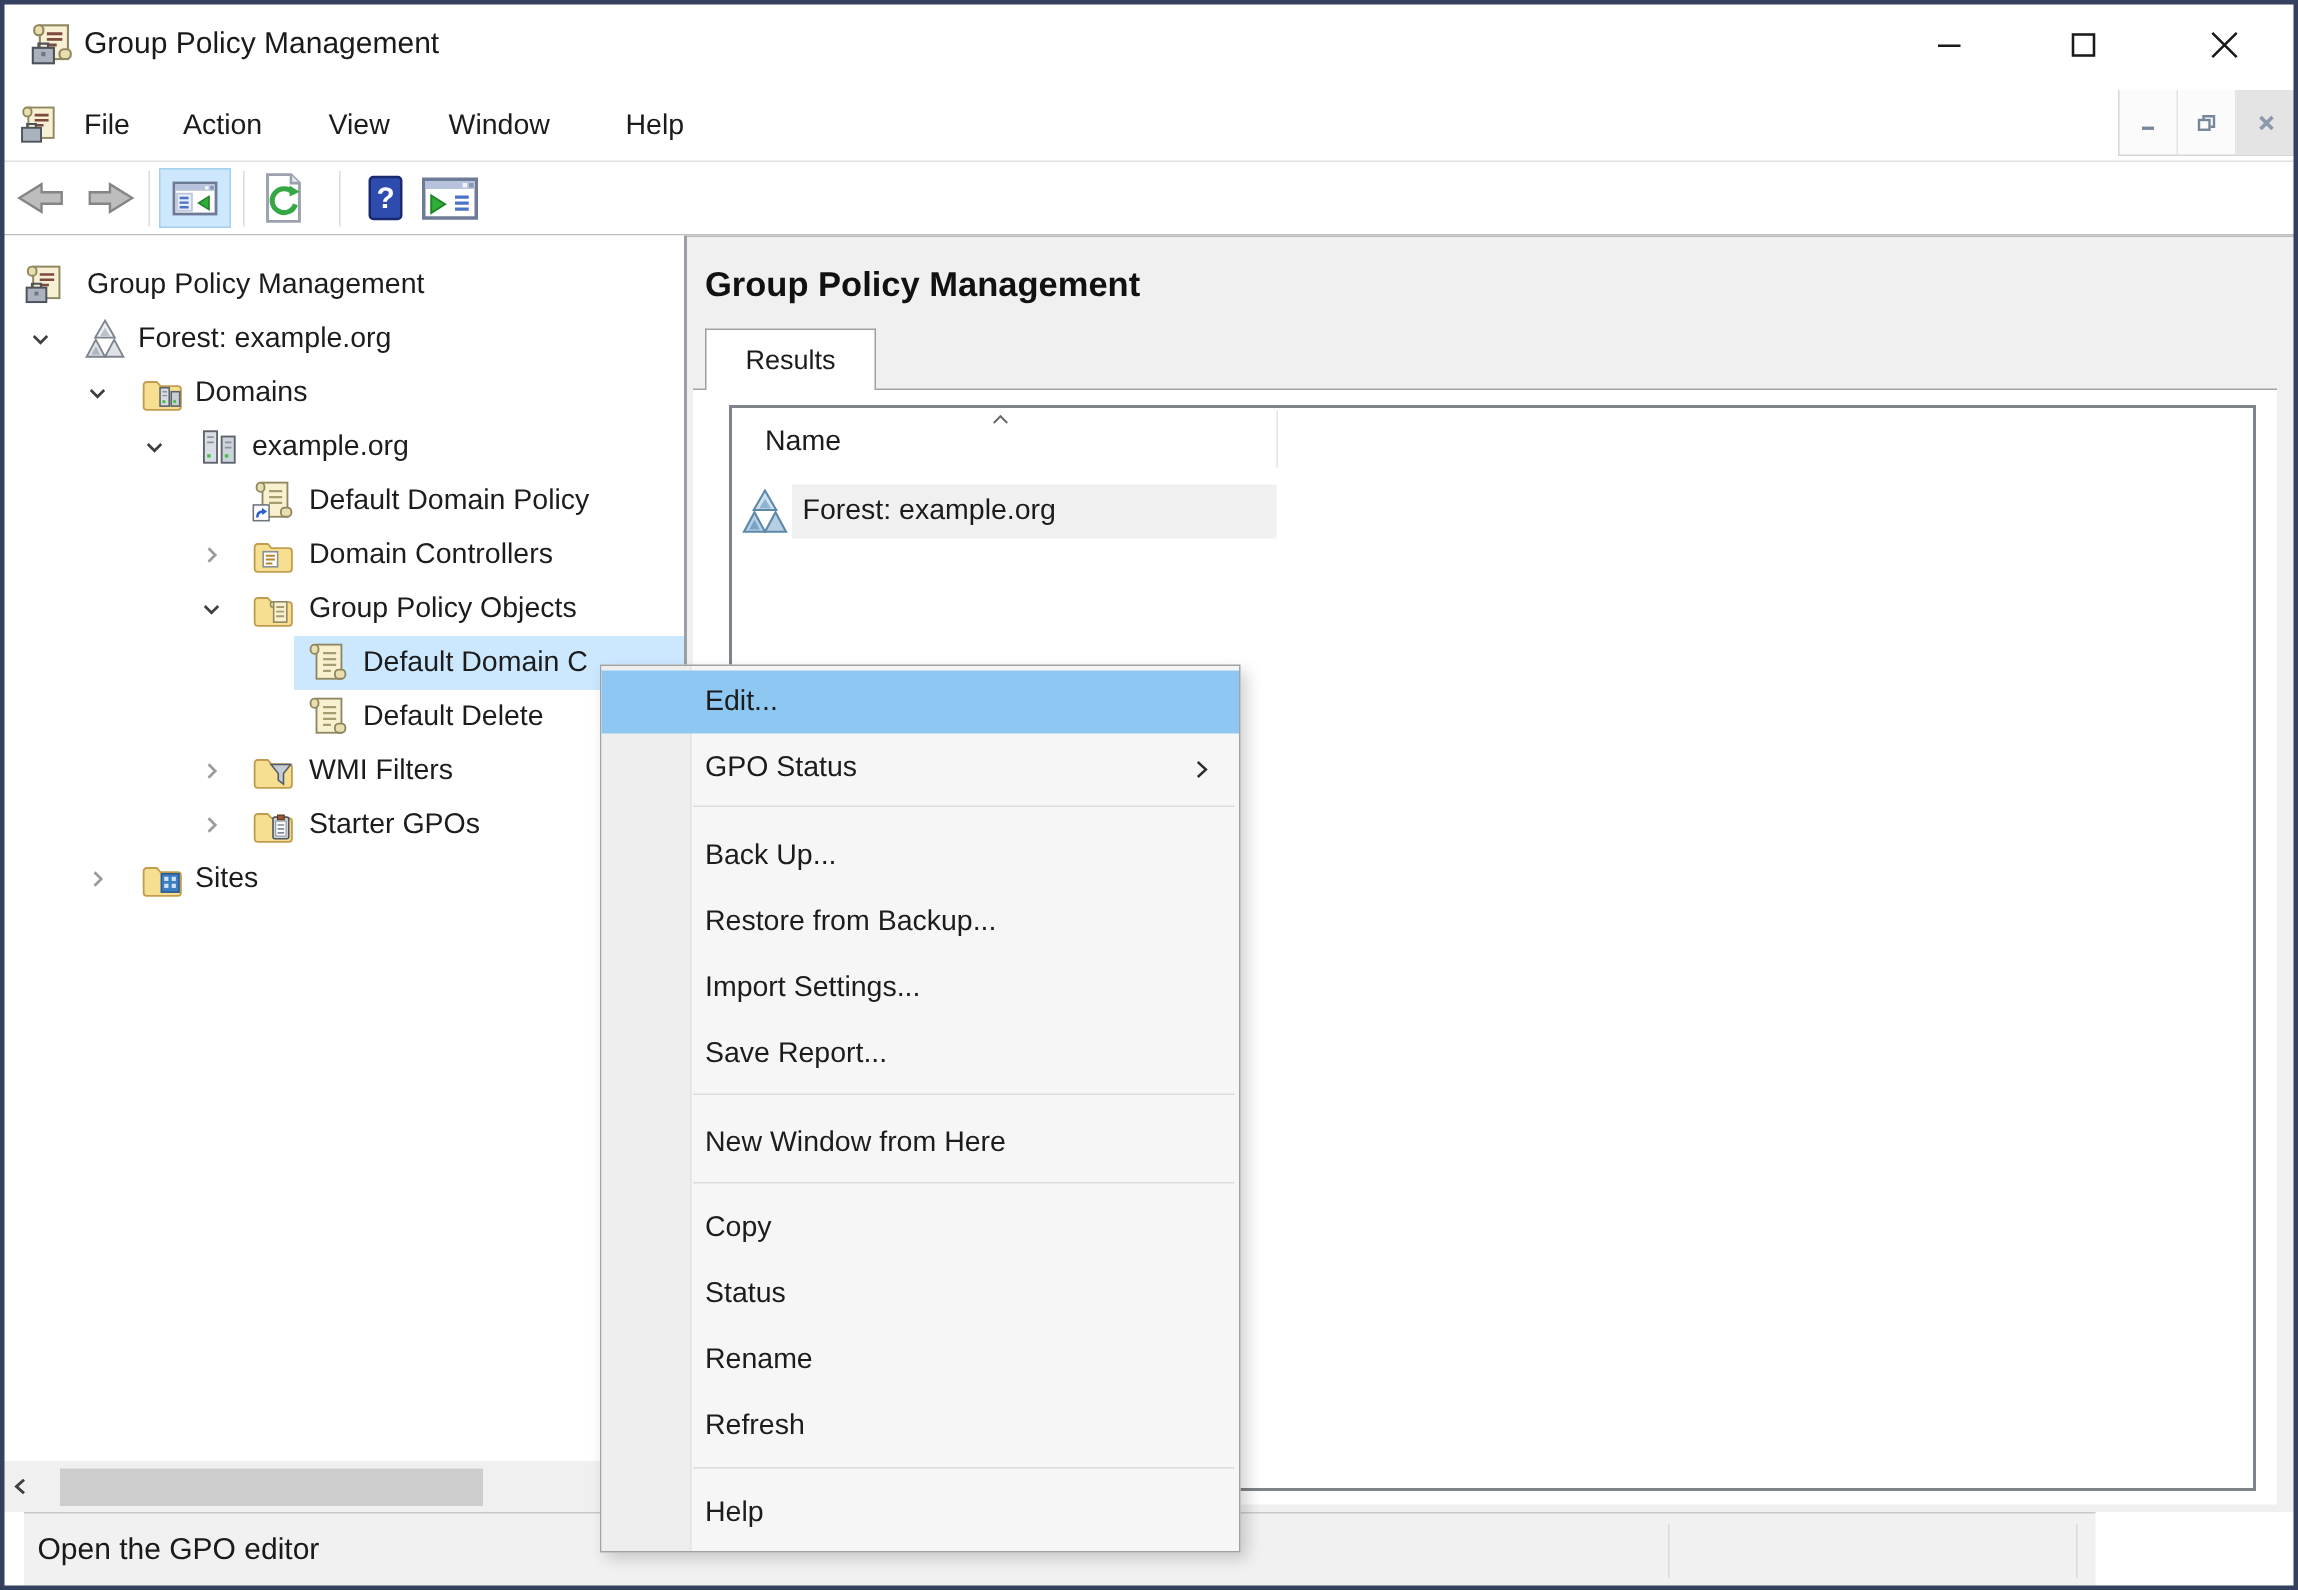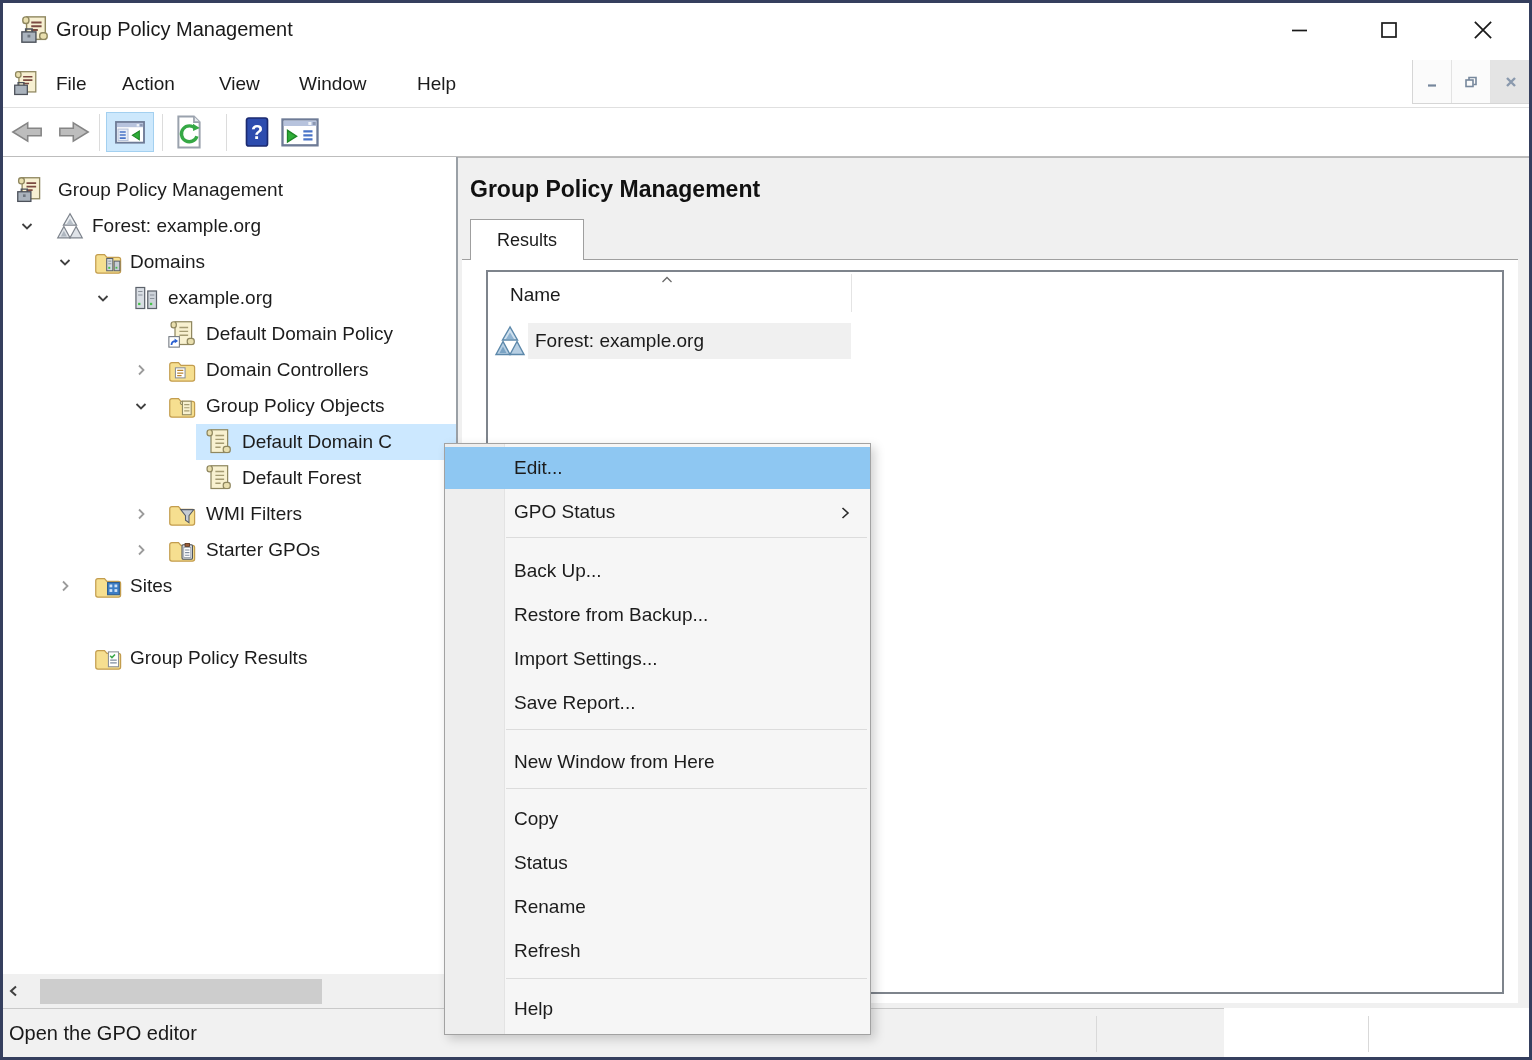--- a/index.html
+++ b/index.html
@@ -47,26 +47,26 @@
   .listbox { position: absolute; left: 24px; top: 10px; width: 1018px; height: 724px; background: #ffffff; border: 2px solid #7e848c; }
   .lb-colhead { position: absolute; left: 22px; top: 12px; font-size: 19px; color: #1b1b1b; }
   .lb-caret { position: absolute; left: 172px; top: 2px; width: 14px; height: 11px; }
   .lb-coldiv { position: absolute; left: 363px; top: 2px; width: 1px; height: 38px; background: #e4e4e4; }
   .lb-row { position: absolute; left: 0; top: 50px; width: 1014px; height: 38px; }
   .lb-row .row-hl { position: absolute; left: 40px; top: 1px; width: 323px; height: 36px; background: #f0f0f0; }
   .lb-row .ricon { position: absolute; left: 6px; top: 3px; width: 32px; height: 32px; }
   .lb-row .rlabel { position: absolute; left: 47px; top: 0; height: 38px; line-height: 38px; font-size: 19px; color: #1b1b1b; }
 
   
-  .statusbar { position: absolute; left: 0; top: 1008px; width: 1224px; height: 49px; background: #f1f1f1; border-top: 1px solid #c9c9c9; z-index: 3; }
+  .statusbar { position: absolute; left: 16px; top: 1008px; width: 1381px; height: 49px; background: #f1f1f1; border-top: 1px solid #c9c9c9; z-index: 3; }
   .statusbar .sb-text { position: absolute; left: 9px; top: 0; height: 48px; line-height: 48px; font-size: 20px; color: #1a1a1a; }
   .sb-sep { position: absolute; top: 7px; width: 1px; height: 36px; background: #d9d9d9; }
 
   
-  .context-menu { position: absolute; left: 400px; top: 443px; width: 427px; height: 592px; background: #f6f6f6; border: 1px solid #a2a2a2; box-shadow: 4px 4px 10px rgba(0,0,0,0.18); z-index: 100; margin-left: 44px; }
+  .context-menu { position: absolute; left: 400px; top: 443px; width: 427px; height: 592px; background: #f6f6f6; border: 1px solid #a2a2a2; box-shadow: 4px 4px 10px rgba(0,0,0,0.18); z-index: 100; }
   .cm-gutter { position: absolute; left: 0; top: 0; bottom: 0; width: 60px; background: #eeeeee; border-right: 1px solid #e3e3e3; }
   .cm-item { position: absolute; left: 0; right: 0; height: 44px; line-height: 44px; font-size: 19px; color: #1c1c1c; padding-left: 69px; white-space: nowrap; }
   .cm-item.hl { background: #8ec7f2; }
   .cm-sep { position: absolute; left: 61px; right: 3px; height: 1px; background: #dcdcdc; }
   .cm-arrow { position: absolute; right: 16px; top: 13px; width: 18px; height: 18px; }
 </style>
 </head>
 <body>
 
 <div class="window">
@@ -326,21 +326,21 @@
 
     <div class="tree-row" style="top:303px">
       <span class="ticon" style="left:202px">
         <svg viewBox="0 0 32 32">
           <rect x="8" y="2" width="19" height="26" fill="#f8f1d0" stroke="#8f875f" stroke-width="1.4"></rect>
           <rect x="3.5" y="2" width="6" height="7" rx="3" fill="#e9dfae" stroke="#8f875f" stroke-width="1.4"></rect>
           <rect x="22" y="21" width="8" height="7" rx="3" fill="#e9dfae" stroke="#8f875f" stroke-width="1.4"></rect>
           <path d="M13 8.5h10M13 13h10M13 17.5h10M13 22h6" stroke="#a59c72" stroke-width="1.7" fill="none"></path>
         </svg>
       </span>
-      <span class="tlabel" style="left:240px">Default Forest</span>
+      <span class="tlabel" style="left:240px">Default Delete</span>
     </div>
 
     <div class="tree-row" style="top:339px">
       <span class="chev" style="left:130px">
         <svg viewBox="0 0 18 18">
             <path d="M7 4.5 L11.5 9 L7 13.5" stroke="#9b9b9b" stroke-width="1.8" fill="none"></path>
           </svg>
       </span>
       <span class="ticon" style="left:166px">
         <svg viewBox="0 0 32 32">
@@ -382,31 +382,20 @@
           <rect x="17.7" y="14.3" width="3.2" height="3.2" fill="#cfe2f6"></rect>
           <rect x="23.4" y="14.3" width="3.2" height="3.2" fill="#cfe2f6"></rect>
           <rect x="17.7" y="19.6" width="3.2" height="3.2" fill="#cfe2f6"></rect>
           <rect x="23.4" y="19.6" width="3.2" height="3.2" fill="#cfe2f6"></rect>
         </svg>
       </span>
       <span class="tlabel" style="left:128px">Sites</span>
     </div>
 
 
-    <div class="tree-row" style="top:483px">
-      <span class="ticon" style="left:92px">
-        <svg viewBox="0 0 32 32">
-          <path d="M2 10 C2 8.6 3 7.6 4.4 7.6 h7.6 l2.8 3.2 H28 c1.4 0 2.4 1 2.4 2.4 v13.2 c0 1.4 -1 2.4 -2.4 2.4 H4.4 C3 28.8 2 27.8 2 26.4 z" fill="#f6df90" stroke="#c39d4e" stroke-width="1.4"></path>
-          <rect x="16.5" y="9" width="11.5" height="17" fill="#ffffff" stroke="#8a8f96" stroke-width="1.2"></rect>
-          <path d="M18.5 13.5 l2 2 3.5-3.5" stroke="#3aa84a" stroke-width="1.8" fill="none"></path>
-          <path d="M18.5 18.5h7.5M18.5 21.5h7.5" stroke="#7f8c9e" stroke-width="1.4" fill="none"></path>
-        </svg>
-      </span>
-      <span class="tlabel" style="left:128px">Group Policy Results</span>
-    </div>
 
     <div class="hscroll">
       <span class="hscroll-arrow">
         <svg viewBox="0 0 16 16">
             <path d="M10 3.5 L5 8 L10 12.5" stroke="#3f3f3f" stroke-width="2" fill="none"></path>
           </svg>
       </span>
       <div class="hscroll-thumb"></div>
     </div>
   </div>

